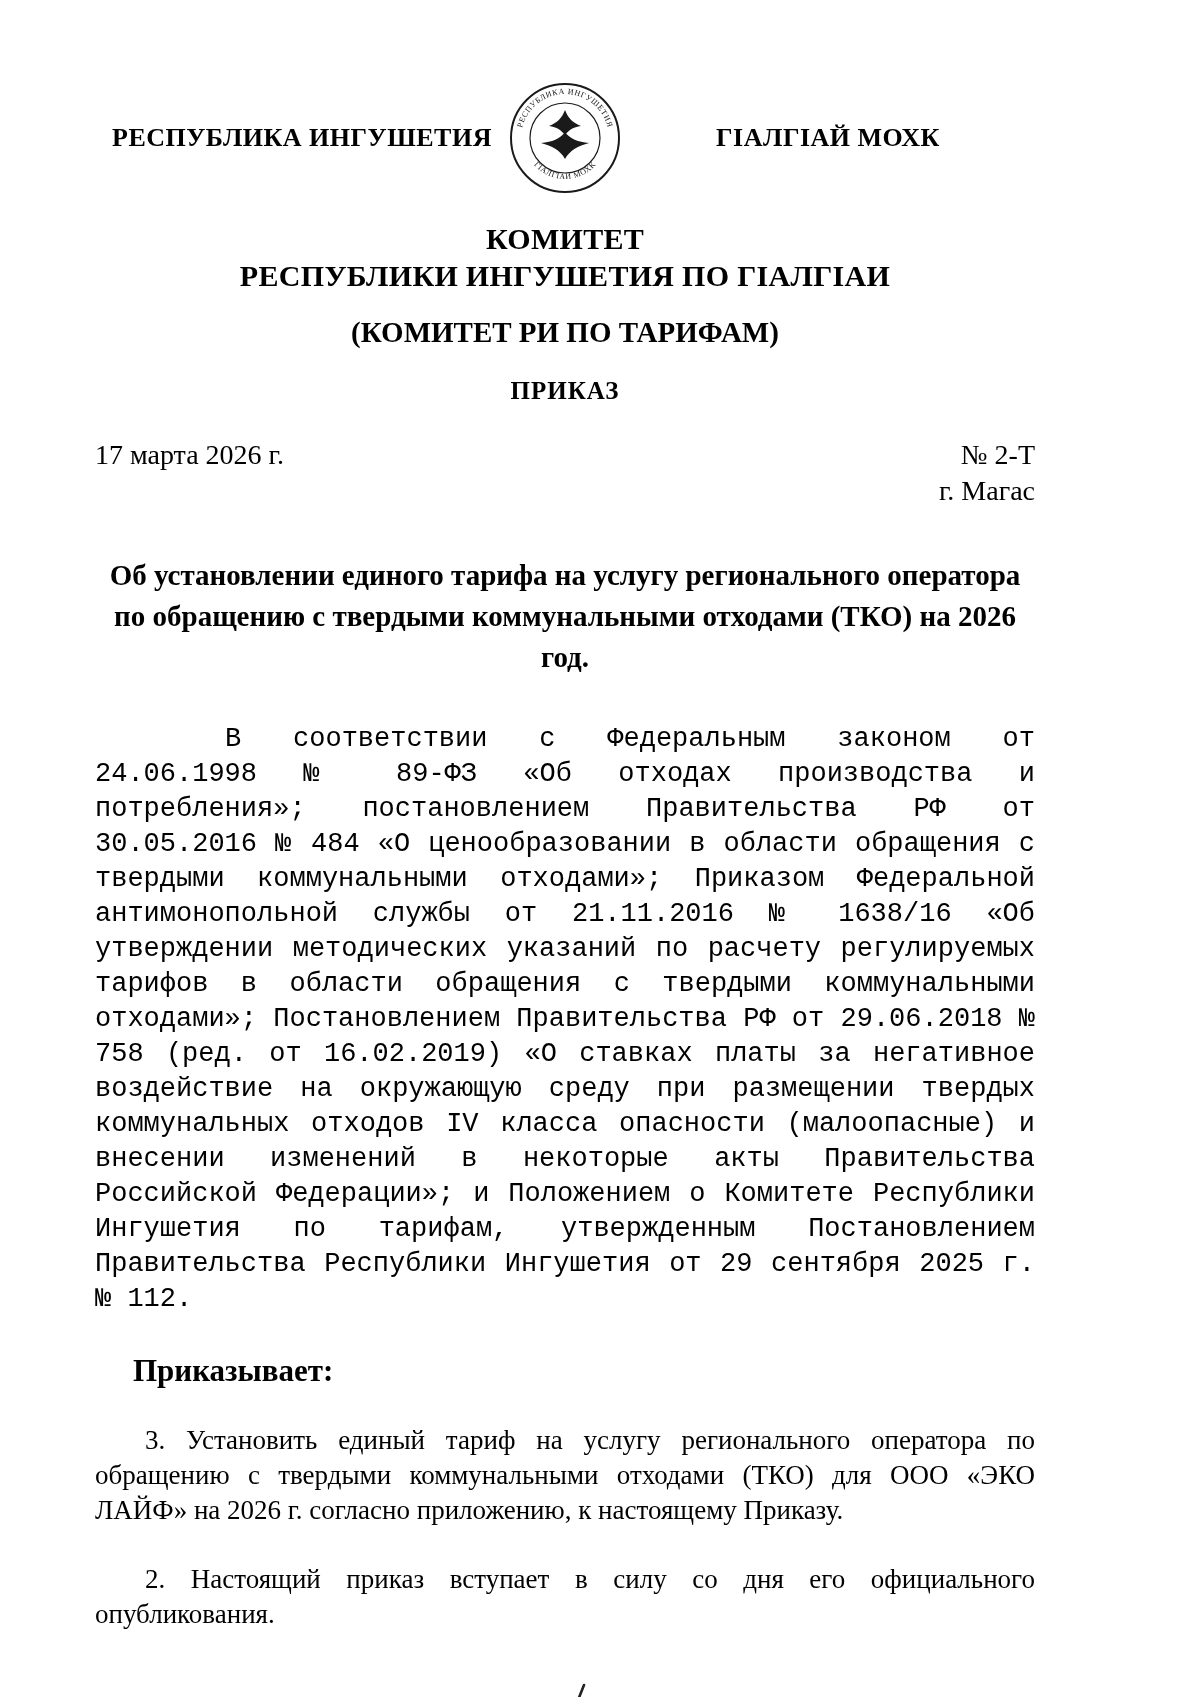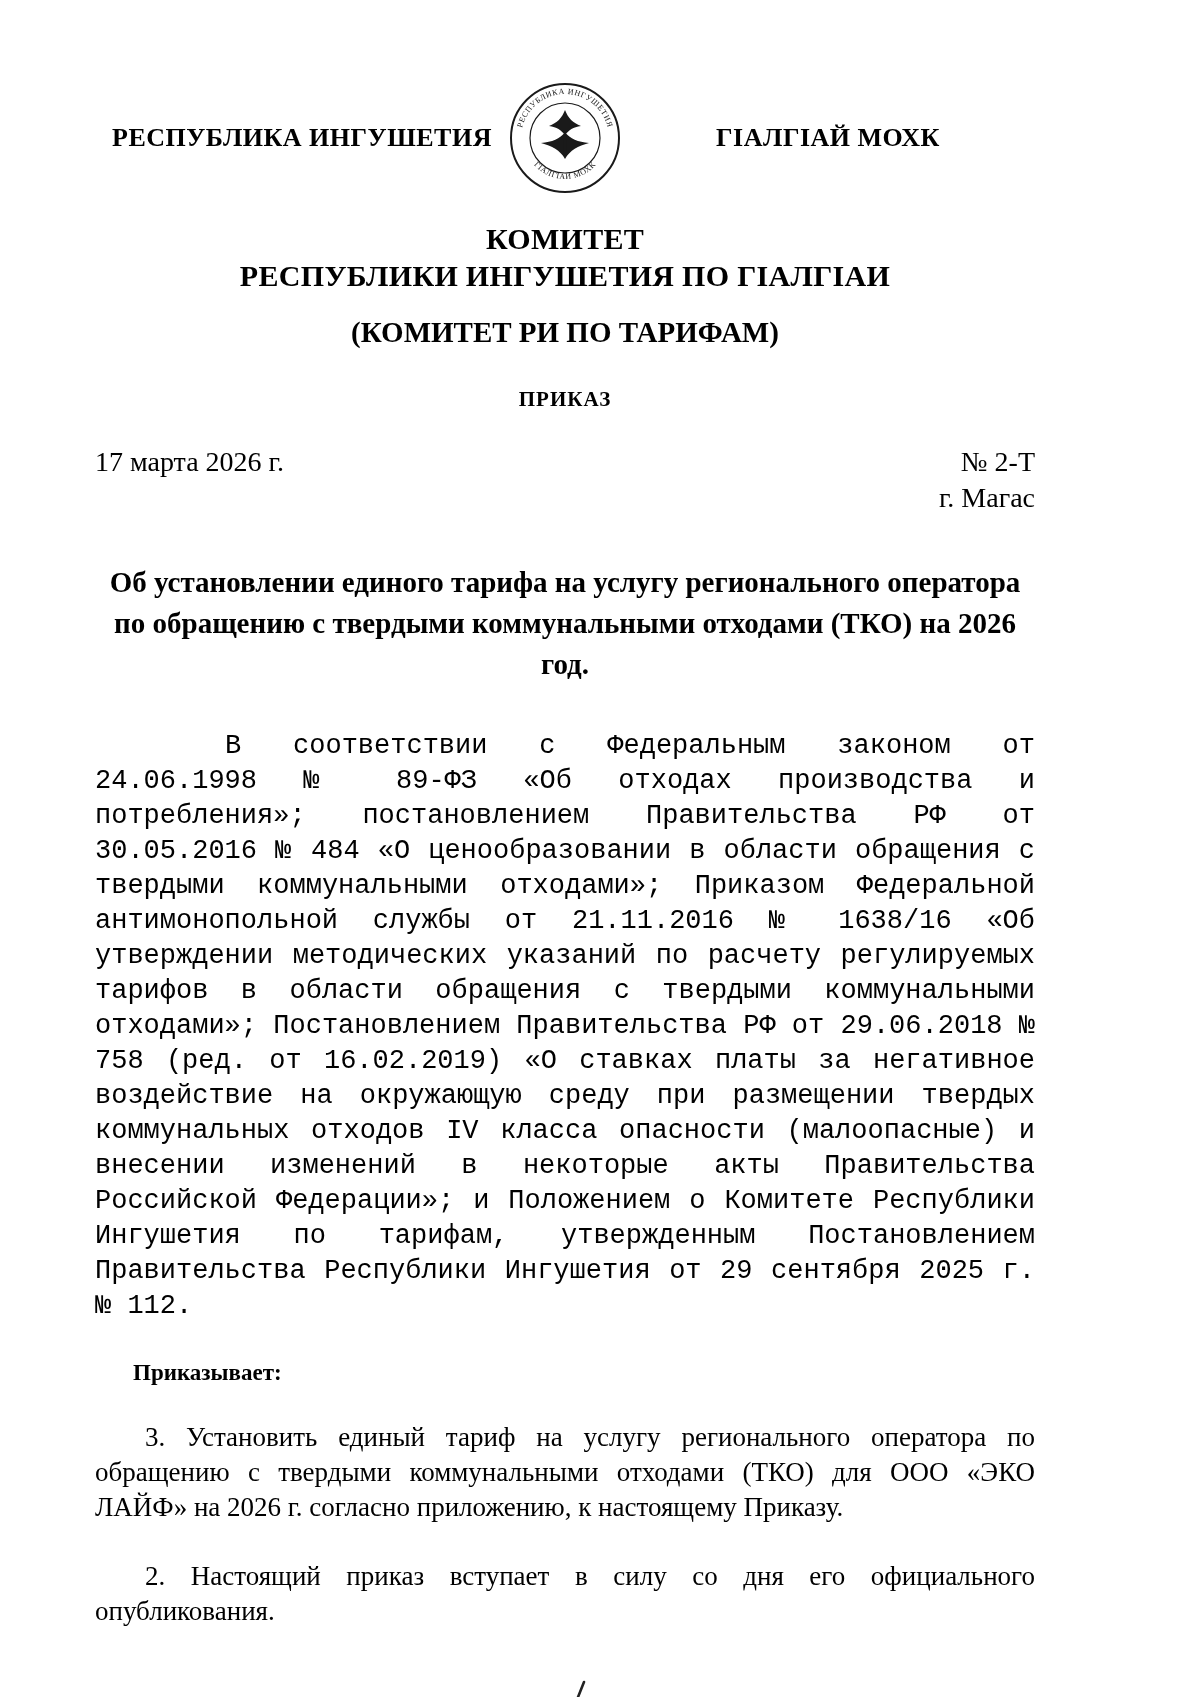--- a/index.html
+++ b/index.html
@@ -21,40 +21,40 @@
     align-items: center;
     height: 112px;
   }
   .header-side { flex: 1 1 0; font-weight: bold; font-size: 26px; text-align: center; letter-spacing: 0.5px; }
   .emblem { flex: 0 0 auto; display: block; }
   .emblem-text { font-size: 8px; font-family: "Liberation Serif", serif; letter-spacing: 0.6px; fill: #1a1a1a; }
   
   .org { text-align: center; margin-top: 26px; }
   .org-line { font-weight: bold; font-size: 30px; line-height: 37px; letter-spacing: 0.3px; }
   .org-short { font-weight: bold; font-size: 29px; margin-top: 22px; }
-  .doc-type { font-weight: bold; font-size: 21px; margin-top: 38px; letter-spacing: 1px; font-family: Liberation Serif, serif; }
+  .doc-type { font-weight: bold; font-size: 25px; margin-top: 28px; letter-spacing: 1px; font-family: Liberation Serif, serif; }
   
   .meta { display: flex; justify-content: space-between; margin-top: 34px; font-size: 28px; }
   .place { text-align: right; font-size: 28px; margin-top: 4px; }
   
   .doc-title {
     margin-top: 48px;
     font-weight: bold;
     font-size: 29px;
     line-height: 41px;
     text-align: center;
   }
   
   .para {
     font-size: 27px;
     line-height: 35px;
     text-align: justify;
   }
   .preamble { margin-top: 44px; text-indent: 130px; font-family: Liberation Mono, monospace; }
-  .orders-label { margin-top: 36px; font-weight: bold; text-indent: 38px; font-size: 23px; }
+  .orders-label { margin-top: 36px; font-weight: bold; text-indent: 38px; font-size: 31px; }
   .order-item { margin-top: 34px; text-indent: 50px; }
   
   .signature-row {
     position: relative;
     margin-top: 105px;
     display: flex;
     justify-content: space-between;
     align-items: flex-end;
     font-weight: bold;
     font-size: 29px;

